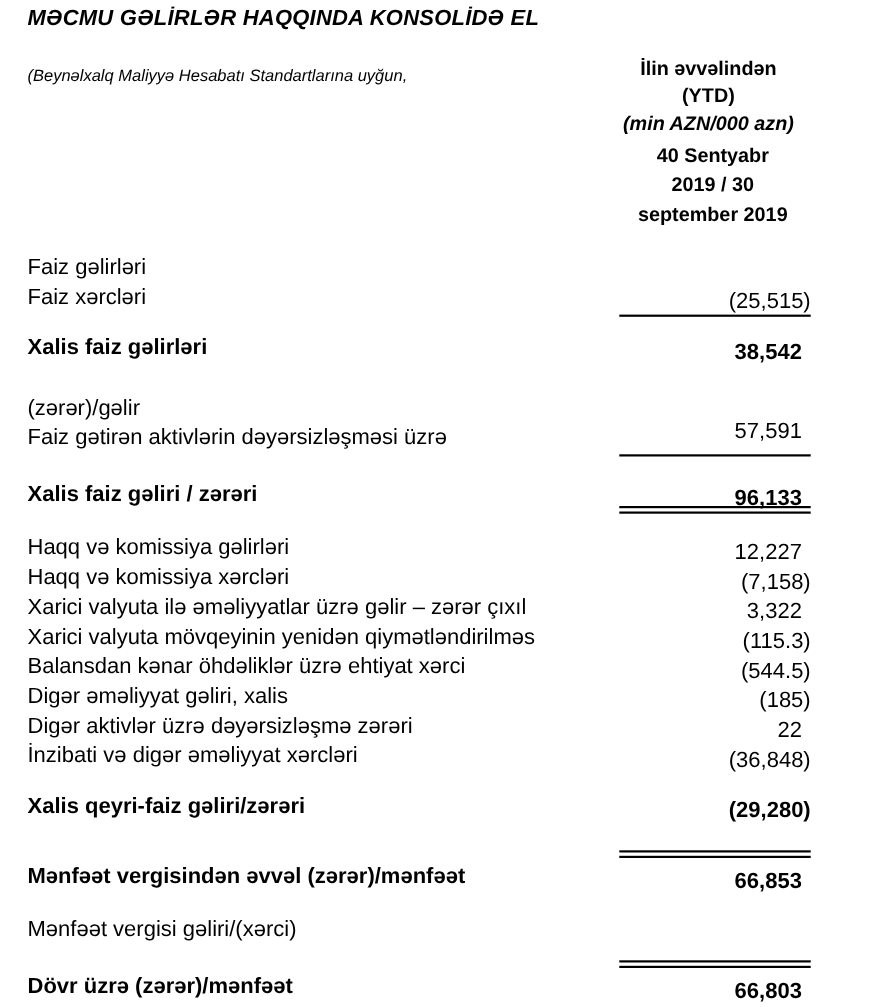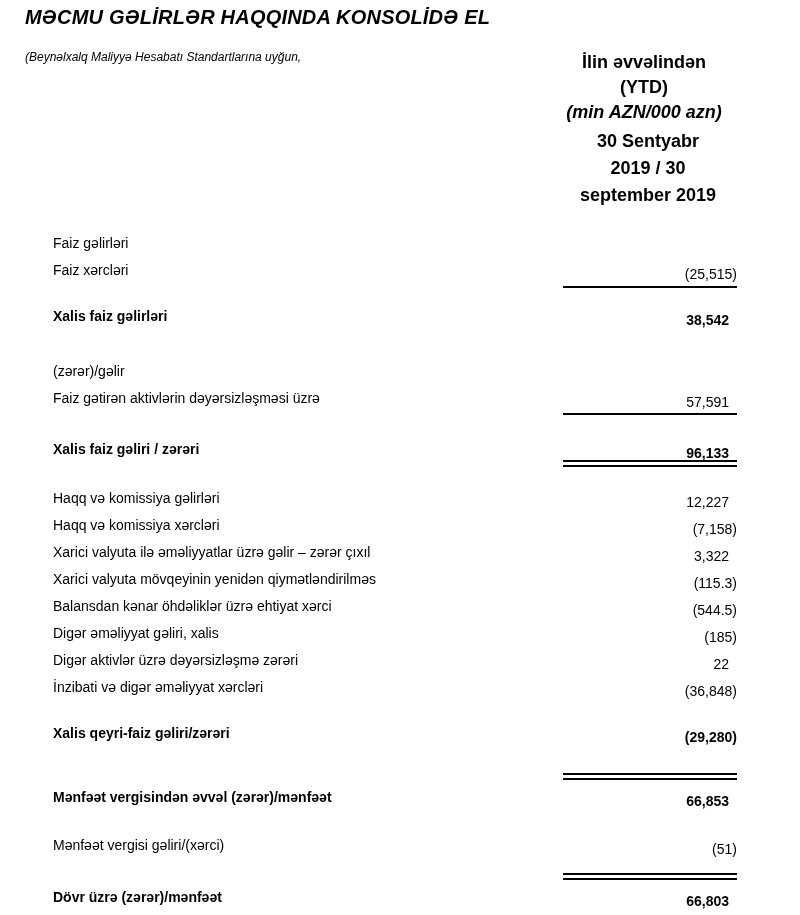--- a/index.html
+++ b/index.html
@@ -11,38 +11,38 @@
   .page { box-sizing:border-box; width:800px; height:915px; padding:6px 63px 0 25px; }
 
   
   .header { display:flex; justify-content:space-between; align-items:flex-start; height:101px; }
   .header-left { width:488px; overflow:hidden; }
   .doc-title {
     font-size:20px; font-weight:bold; font-style:italic;
     white-space:nowrap; letter-spacing:.2px;
   }
   .doc-subtitle {
-    font-size:12px; font-style:italic; white-space:nowrap; margin-top:21px;
+    font-size:15px; font-style:italic; white-space:nowrap; margin-top:32px;
   }
   .header-right {
     width:186px; text-align:center; font-weight:bold;
     font-size:18px; line-height:25px; flex:0 0 auto;margin-top:44px;
   }
   .header-right .l3 { font-style:italic; white-space:nowrap; }
 
   
   .col-header {
     width:178px; margin-left:auto; margin-top:21px;
     text-align:center; font-weight:bold; font-size:18px; line-height:27px;
   }
 
   
   .rows { margin-top:21px; }
-  .row { display:flex; justify-content:space-between; align-items:flex-end;
-         font-size:14px; line-height:27px;margin-left:28px; }
+  .row { display:flex; justify-content:space-between; align-items:center;
+         font-size:20px; line-height:27px; }
   .row .label { flex:1 1 auto; white-space:nowrap; overflow:hidden; }
   .row .label .lline { white-space:nowrap; overflow:hidden; line-height:27px; }
   .row .value { flex:0 0 174px; text-align:right; margin-top:7px;
                 line-height:20px; white-space:nowrap; }
   .row .value.pos { padding-right:8px; box-sizing:border-box; }
   .row.bold { font-weight:bold; }
   .row.multiline .value { margin-top:14px; }
 
   
   .rule { width:174px; margin-left:auto; }
@@ -76,21 +76,21 @@
       <div class="doc-subtitle">(Beynəlxalq Maliyyə Hesabatı Standartlarına uyğun,</div>
     </div>
     <div class="header-right">
       <div class="l1">İlin əvvəlindən</div>
       <div class="l2">(YTD)</div>
       <div class="l3">(min AZN/000 azn)</div>
     </div>
   </div>
 
   <div class="col-header">
-    <div>30 Sentyabr</div>
+    <div>40 Sentyabr</div>
     <div>2019 / 30</div>
     <div>september 2019</div>
   </div>
 
   <div class="rows">
 
     <div class="row">
       <div class="label">Faiz gəlirləri</div>
     </div>
 
@@ -170,21 +170,20 @@
 
     <div class="rule rule-double mt-dbl2"></div>
 
     <div class="row bold mt-total4">
       <div class="label">Mənfəət vergisindən əvvəl (zərər)/mənfəət</div>
       <div class="value pos">66,853</div>
     </div>
 
     <div class="row mt-tax">
       <div class="label">Mənfəət vergisi gəliri/(xərci)</div>
-      <div class="value">(51)</div>
     </div>
 
     <div class="rule rule-double mt-dbl3"></div>
 
     <div class="row bold mt-total5">
       <div class="label">Dövr üzrə (zərər)/mənfəət</div>
       <div class="value pos">66,803</div>
     </div>
 
   </div>

